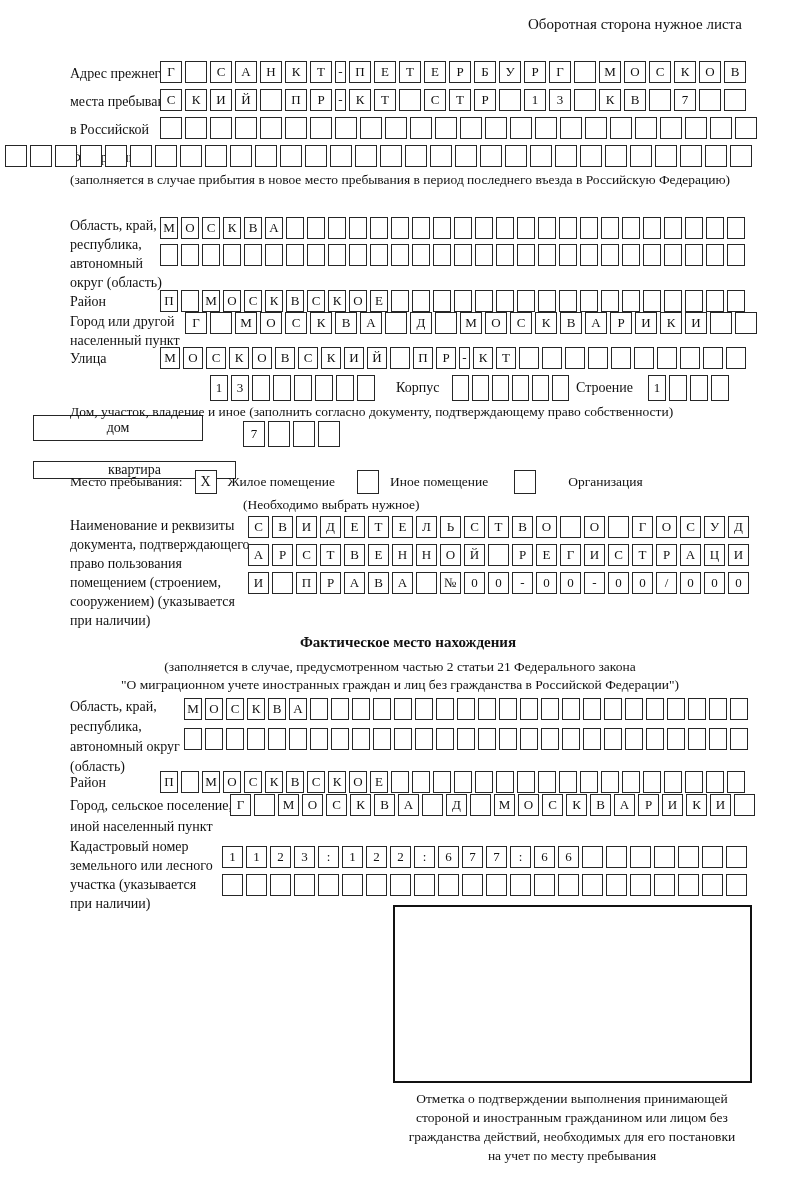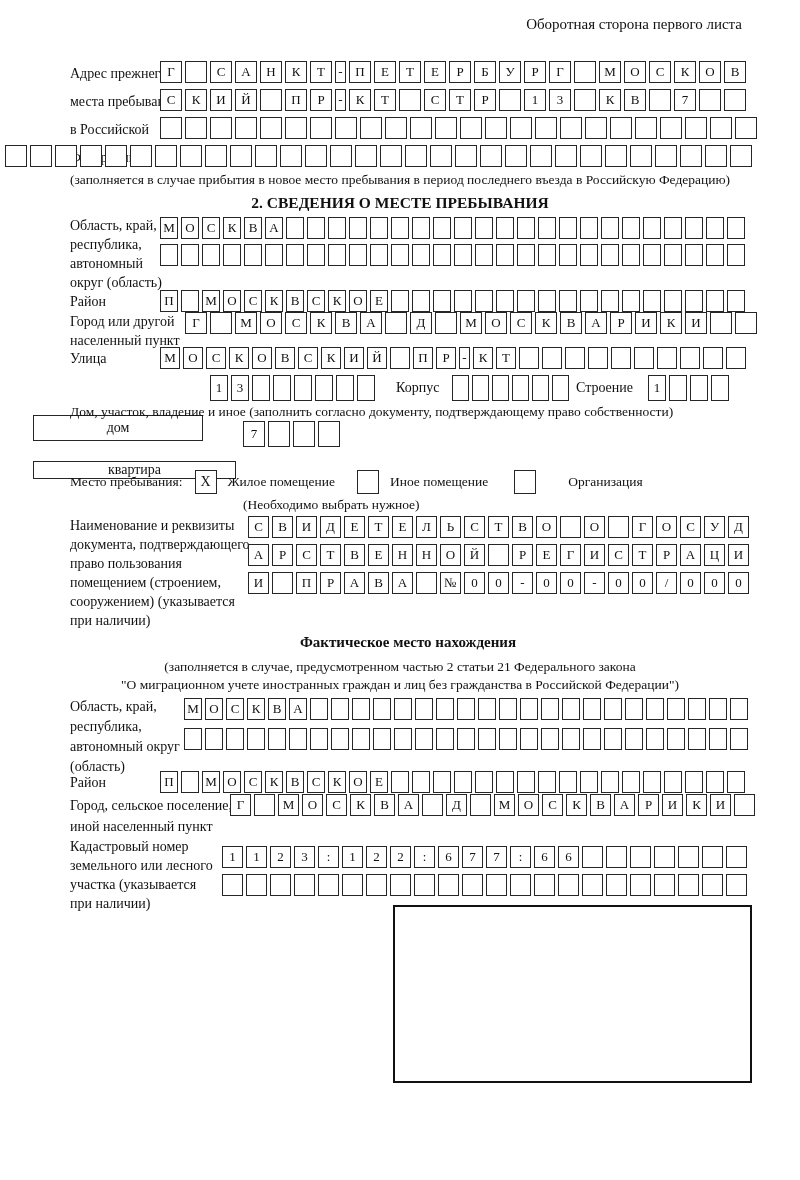--- a/index.html
+++ b/index.html
@@ -29,21 +29,21 @@
   .stayrow{display:flex;align-items:center;font-size:13.5px;}
   .inlinelabel{font-size:13.5px;}
   .stampbox{box-sizing:border-box;border:2px solid #111;background:#fff;}
   .stampnote{font-size:13.5px;line-height:19px;text-align:center;}
 </style>
 </head>
 <body>
 
 <div class="page">
 
-  <div class="abs note" style="top:16px;right:58px;font-size:15px;">Оборотная сторона первого листа</div>
+  <div class="abs note" style="top:16px;right:58px;font-size:15px;">Оборотная сторона нужное листа</div>
 
   <div class="abs lbl" style="left:70px;top:60px;line-height:28px;font-size:14px;">
       <div>Адрес прежнего</div>
       <div>места пребывания</div>
       <div>в Российской</div>
       <div>Федерации</div>
     </div>
   <div class="abs" style="left:160px;top:61px;">
     <div class="cells p25 mb6">
         <div class="cell">Г</div>
@@ -151,21 +151,20 @@
       <div class="cell"></div>
       <div class="cell"></div>
       <div class="cell"></div>
       <div class="cell"></div>
       <div class="cell"></div>
       <div class="cell"></div>
       <div class="cell"></div>
     </div>
   <div class="abs note center" style="top:172px;">(заполняется в случае прибытия в новое место пребывания в период последнего въезда в Российскую Федерацию)</div>
 
-  <div class="abs title center" style="top:194px;">2. СВЕДЕНИЯ О МЕСТЕ ПРЕБЫВАНИЯ</div>
 
   <div class="abs lbl" style="left:70px;top:216px;font-size:14px;">
       <div>Область, край,</div>
       <div>республика,</div>
       <div>автономный</div>
       <div>округ (область)</div>
     </div>
   <div class="abs" style="left:160px;top:217px;">
     <div class="cells p21 mb5">
         <div class="cell">М</div>
@@ -632,14 +631,20 @@
         <div class="cell"></div>
         <div class="cell"></div>
         <div class="cell"></div>
         <div class="cell"></div>
         <div class="cell"></div>
         <div class="cell"></div>
       </div>
   </div>
 
   <div class="abs stampbox" style="left:393px;top:905px;width:359px;height:178px;"></div>
+  <div class="abs stampnote" style="left:381px;top:1089px;width:382px;">
+      <div>Отметка о подтверждении выполнения принимающей</div>
+      <div>стороной и иностранным гражданином или лицом без</div>
+      <div>гражданства действий, необходимых для его постановки</div>
+      <div>на учет по месту пребывания</div>
+    </div>
 
 </div>
 
 </body></html>

